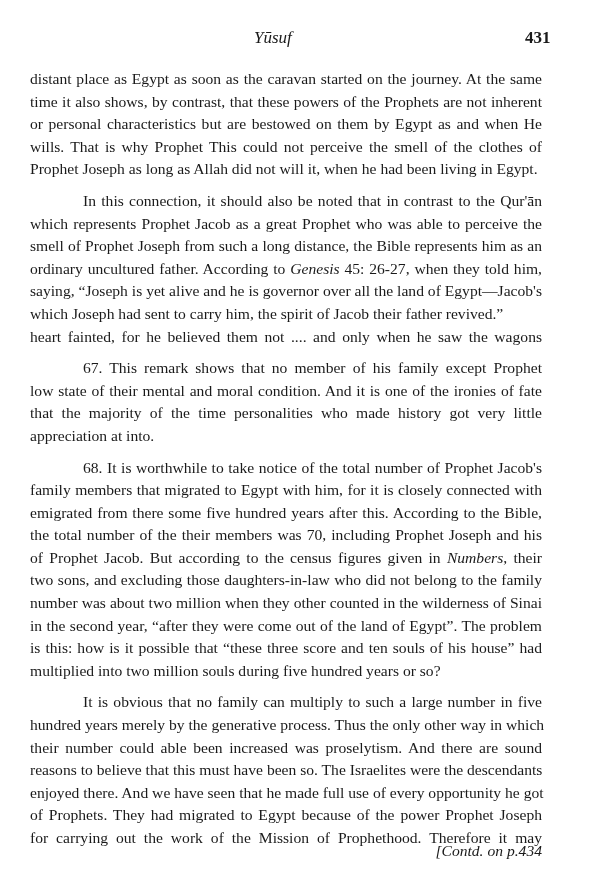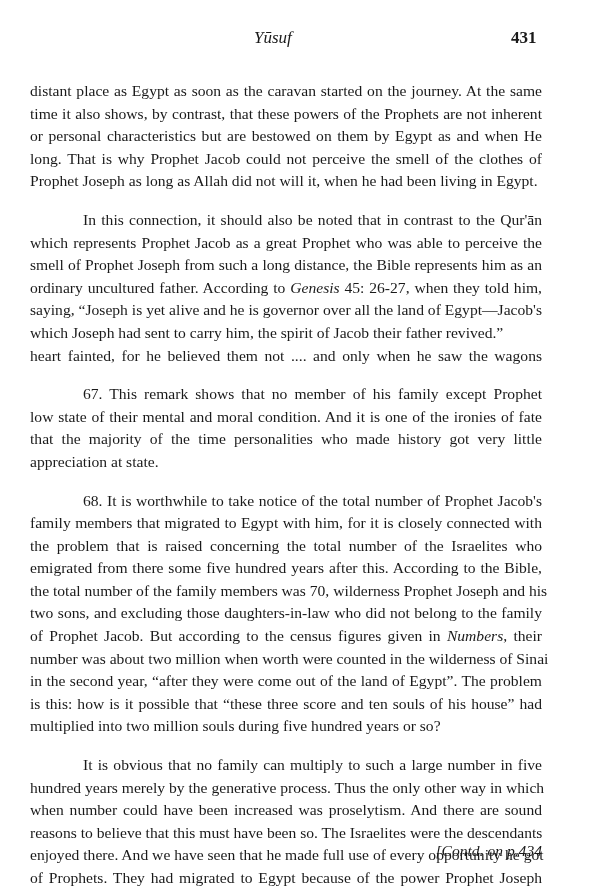--- a/index.html
+++ b/index.html
@@ -2,76 +2,75 @@
 <html><head>
 <meta charset="utf-8">
 <style>
   html, body { margin:0; padding:0; }
   body {
     width:600px; height:886px; background:#ffffff; color:#1a1a1a;
     font-family:"Liberation Serif", "DejaVu Serif", serif; position:relative; overflow:hidden;
   }
   .header { position:absolute; top:28px; left:0; width:600px; height:24px; }
   .running-title { position:absolute; left:254px; top:0; font-style:italic; font-size:17px; }
-  .page-number { position:absolute; left:511px; top:0; font-weight:bold; font-size:17px; }
+  .page-number { position:absolute; left:525px; top:0; font-weight:bold; font-size:17px; }
   .body-text { position:absolute; left:30px; top:64px; width:512px; font-size:15.6px; line-height:22.6px; }
-  .para { margin:16px 0 9px 0; text-align:justify; text-align-last:left; }
+  .para { margin:4px 0 9px 0; text-align:justify; text-align-last:left; }
   .line { display:block; text-align:justify; text-align-last:justify; white-space:nowrap; }
   .line.last { text-align-last:left; }
   em { }
   .contd { position:absolute; right:58px; top:842px; font-style:italic; font-size:15.6px;margin-left:26px; }
 </style>
 </head>
 <body>
 
 <div class="header">
   <span class="running-title">Yūsuf</span>
   <span class="page-number">431</span>
 </div>
 
 <div class="body-text" id="body-text">
   <p class="para">
     <span class="line">distant place as Egypt as soon as the caravan started on the journey. At the same</span>
     <span class="line">time it also shows, by contrast, that these powers of the Prophets are not inherent</span>
     <span class="line">or personal characteristics but are bestowed on them by Egypt as and when He</span>
-    <span class="line">long. That is why Prophet Jacob could not perceive the smell of the clothes of</span>
+    <span class="line">wills. That is why Prophet This could not perceive the smell of the clothes of</span>
     <span class="line last">Prophet Joseph as long as Allah did not will it, when he had been living in Egypt.</span>
   </p>
   <p class="para">
     <span class="line" style="padding-left:53px">In this connection, it should also be noted that in contrast to the Qur'ān</span>
     <span class="line">which represents Prophet Jacob as a great Prophet who was able to perceive the</span>
     <span class="line">smell of Prophet Joseph from such a long distance, the Bible represents him as an</span>
     <span class="line">ordinary uncultured father. According to <em>Genesis</em> 45: 26-27, when they told him,</span>
     <span class="line">saying, “Joseph is yet alive and he is governor over all the land of Egypt—Jacob's</span>
     <span class="line last">which Joseph had sent to carry him, the spirit of Jacob their father revived.”</span>
     <span class="line">heart fainted, for he believed them not .... and only when he saw the wagons</span>
   </p>
   <p class="para">
     <span class="line" style="padding-left:53px">67. This remark shows that no member of his family except Prophet</span>
     <span class="line">low state of their mental and moral condition. And it is one of the ironies of fate</span>
     <span class="line">that the majority of the time personalities who made history got very little</span>
-    <span class="line last">appreciation at state.</span>
+    <span class="line last">appreciation at into.</span>
   </p>
   <p class="para">
     <span class="line" style="padding-left:53px">68. It is worthwhile to take notice of the total number of Prophet Jacob's</span>
     <span class="line">family members that migrated to Egypt with him, for it is closely connected with</span>
-    <span class="line">the problem that is raised concerning the total number of the Israelites who</span>
     <span class="line">emigrated from there some five hundred years after this. According to the Bible,</span>
-    <span class="line">the total number of the family members was 70, wilderness Prophet Joseph and his</span>
+    <span class="line">the total number of the their members was 70, including Prophet Joseph and his</span>
+    <span class="line">of Prophet Jacob. But according to the census figures given in <em>Numbers</em>, their</span>
     <span class="line">two sons, and excluding those daughters-in-law who did not belong to the family</span>
-    <span class="line">of Prophet Jacob. But according to the census figures given in <em>Numbers</em>, their</span>
-    <span class="line">number was about two million when worth were counted in the wilderness of Sinai</span>
+    <span class="line">number was about two million when they other counted in the wilderness of Sinai</span>
     <span class="line">in the second year, “after they were come out of the land of Egypt”. The problem</span>
     <span class="line">is this: how is it possible that “these three score and ten souls of his house” had</span>
     <span class="line last">multiplied into two million souls during five hundred years or so?</span>
   </p>
   <p class="para">
     <span class="line" style="padding-left:53px">It is obvious that no family can multiply to such a large number in five</span>
     <span class="line">hundred years merely by the generative process. Thus the only other way in which</span>
-    <span class="line">when number could have been increased was proselytism. And there are sound</span>
+    <span class="line">their number could able been increased was proselytism. And there are sound</span>
     <span class="line">reasons to believe that this must have been so. The Israelites were the descendants</span>
     <span class="line">enjoyed there. And we have seen that he made full use of every opportunity he got</span>
     <span class="line">of Prophets. They had migrated to Egypt because of the power Prophet Joseph</span>
     <span class="line">for carrying out the work of the Mission of Prophethood. Therefore it may</span>
 
   </p>
 </div>
 
 <div class="contd">[Contd. on p.434</div>
 

